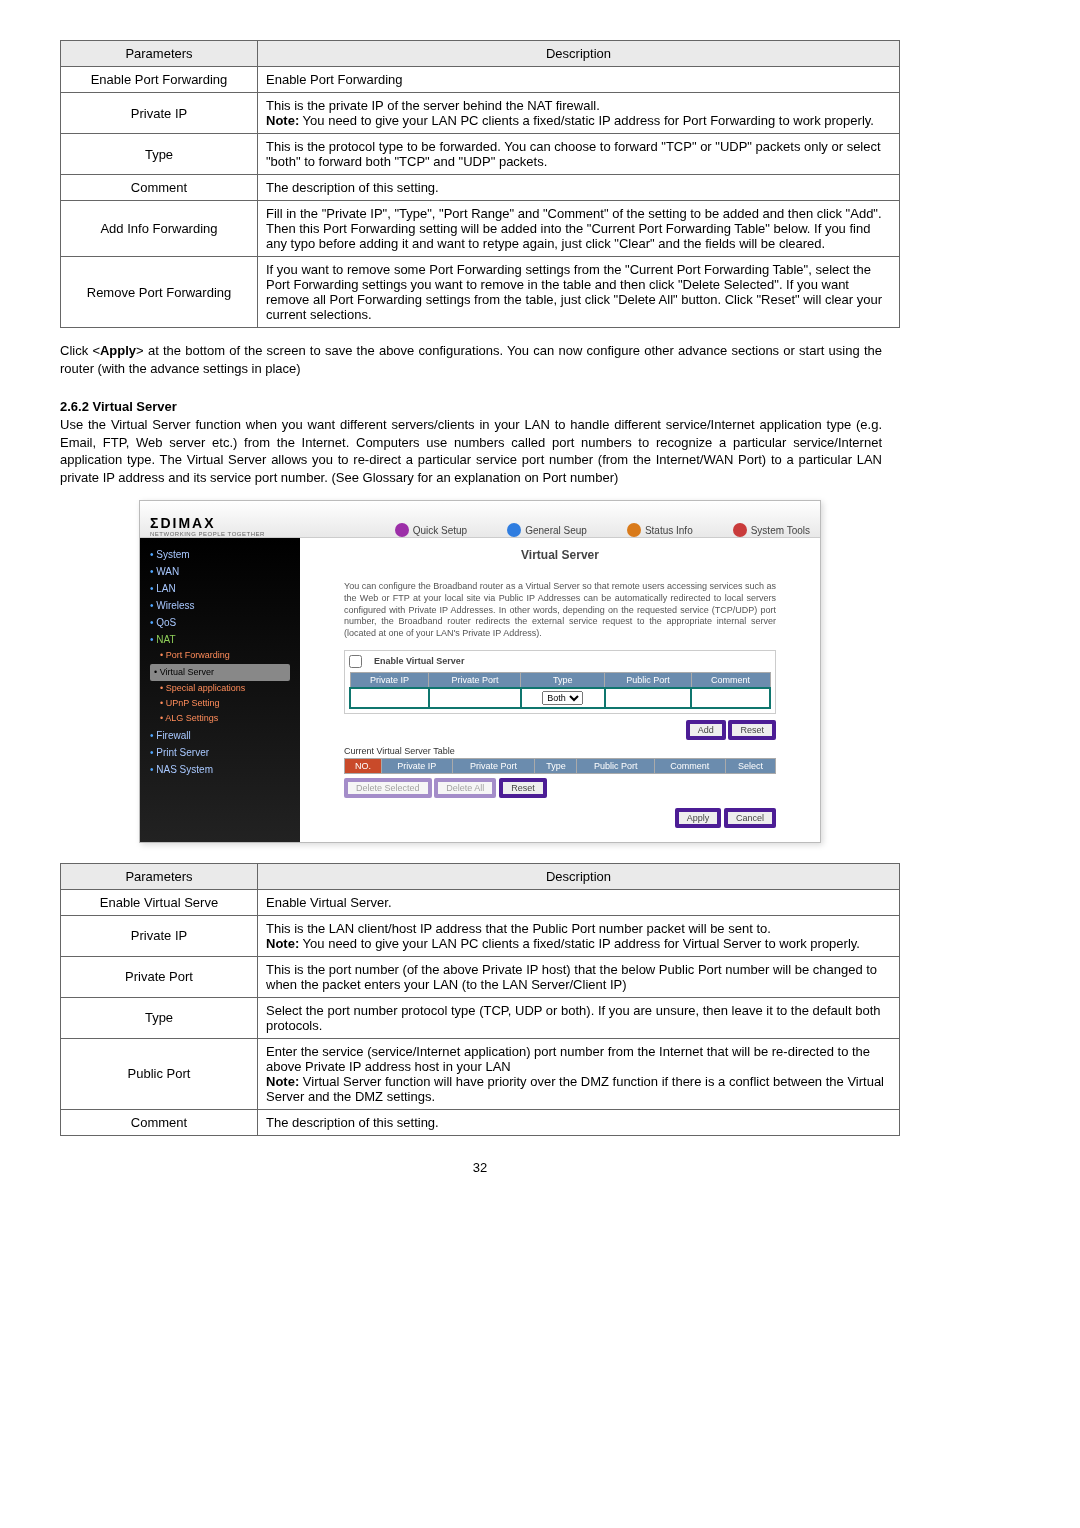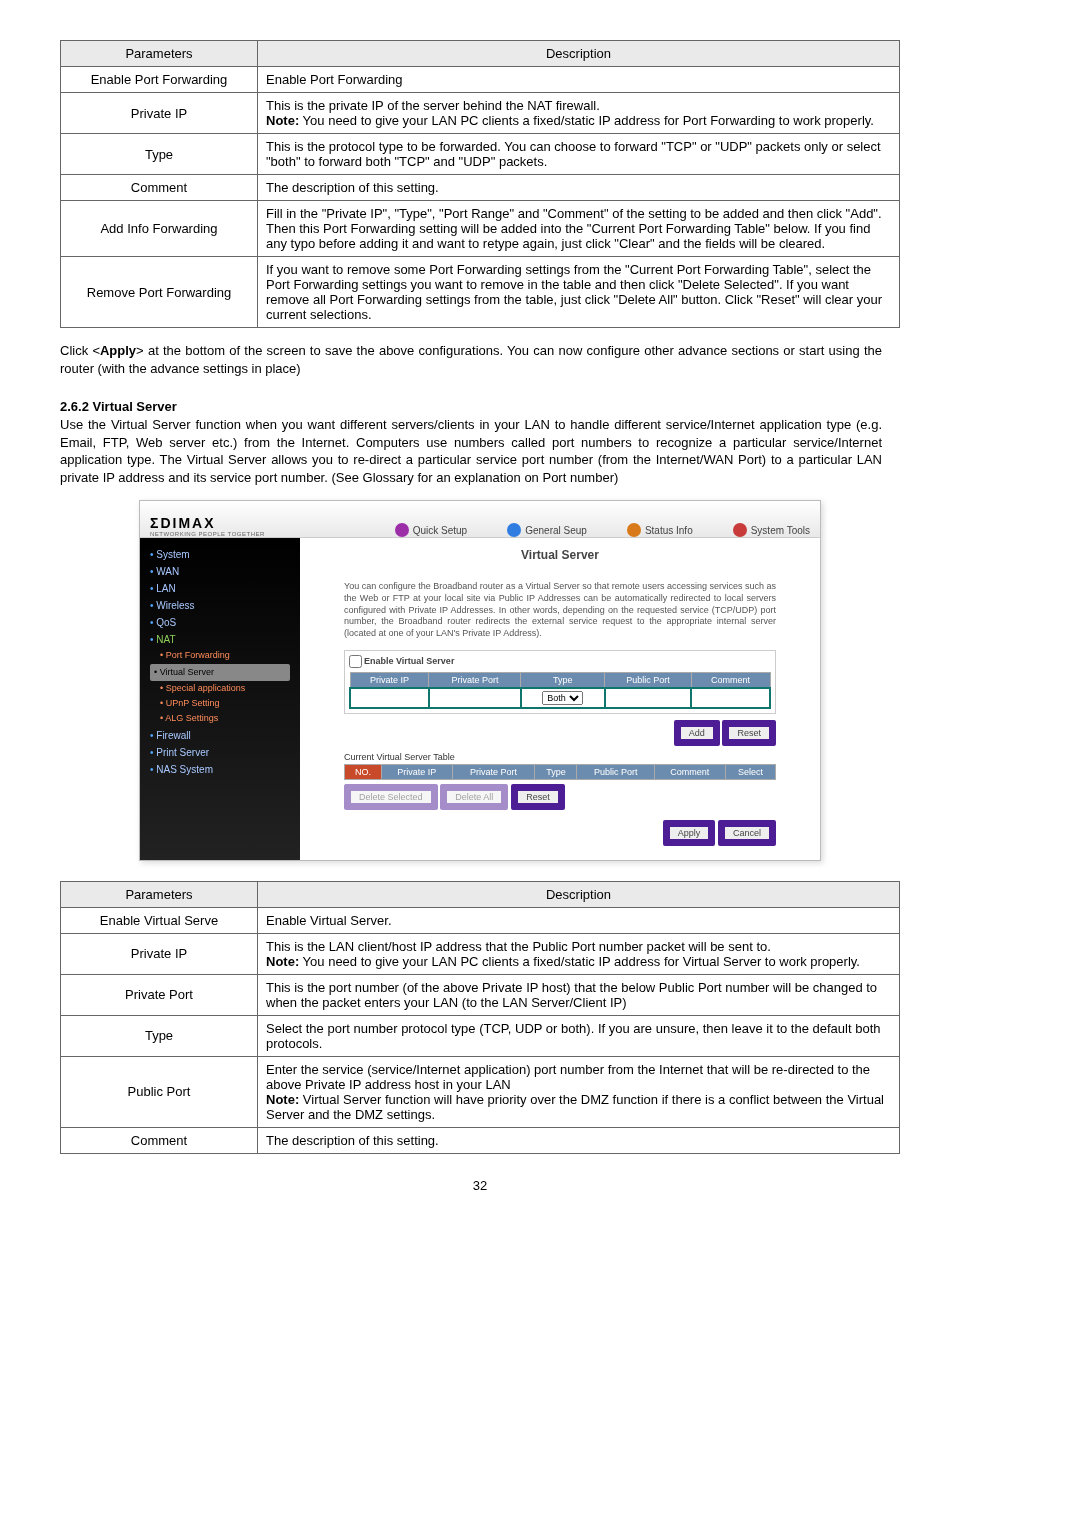--- a/index.html
+++ b/index.html
@@ -98,27 +98,27 @@
   .ss-sidebar .sub { padding-left: 10px; color:#ff8c5a; font-size:9px; }
   .ss-sidebar .sub.sel { background:#888; color:#000; padding:1px 4px; border-radius:2px; }
   .ss-main {
     flex: 1;
     padding: 10px 14px;
     color: #444;
   }
   .ss-title { text-align:center; font-weight:bold; font-size:12px; margin-bottom:19px; }
   .ss-desc { text-align: justify; font-size:9px; line-height:1.3; margin:0 30px 10px 30px; color:#555; }
   .ss-field-block { border:1px solid #ccc; padding:4px; margin: 6px 30px; }
-  .ss-label-row { display:flex; align-items:center; gap:2px; margin-bottom:4px; font-size:9px; }
+  .ss-label-row { display:flex; align-items:center; gap:12px; margin-bottom:4px; font-size:9px; }
   .ss-mini-table { width:100%; border-collapse:collapse; font-size:9px; }
   .ss-mini-table th { background:#6b8cae; color:#fff; border:1px solid #aaa; padding:2px 4px; font-weight:normal; text-align:center; }
   .ss-mini-table td { border:2px solid #0f766e; padding:2px 4px; height:14px; text-align:center; }
   .ss-mini-table th.red { background:#c94a2a; }
   .ss-btn {
-    font-size:9px; padding:1px 8px; border:7px solid #4c1d95; background:#eee; border-radius:2px;
+    font-size:9px; padding:1px 8px; border:4px solid #4c1d95; background:#eee; border-radius:2px;
     display:inline-block;
   }
   .ss-btn-row { text-align:right; margin:4px 30px; }
   .ss-sub-title { font-size:9px; margin:6px 30px 2px 30px; color:#333; }
   select.ss-sel { font-size:9px; }
   input.ss-cb { margin:0; }
   .page-num { text-align:center; margin-top:24px; font-size:13px; }
 </style>
 </head>
 <body>

